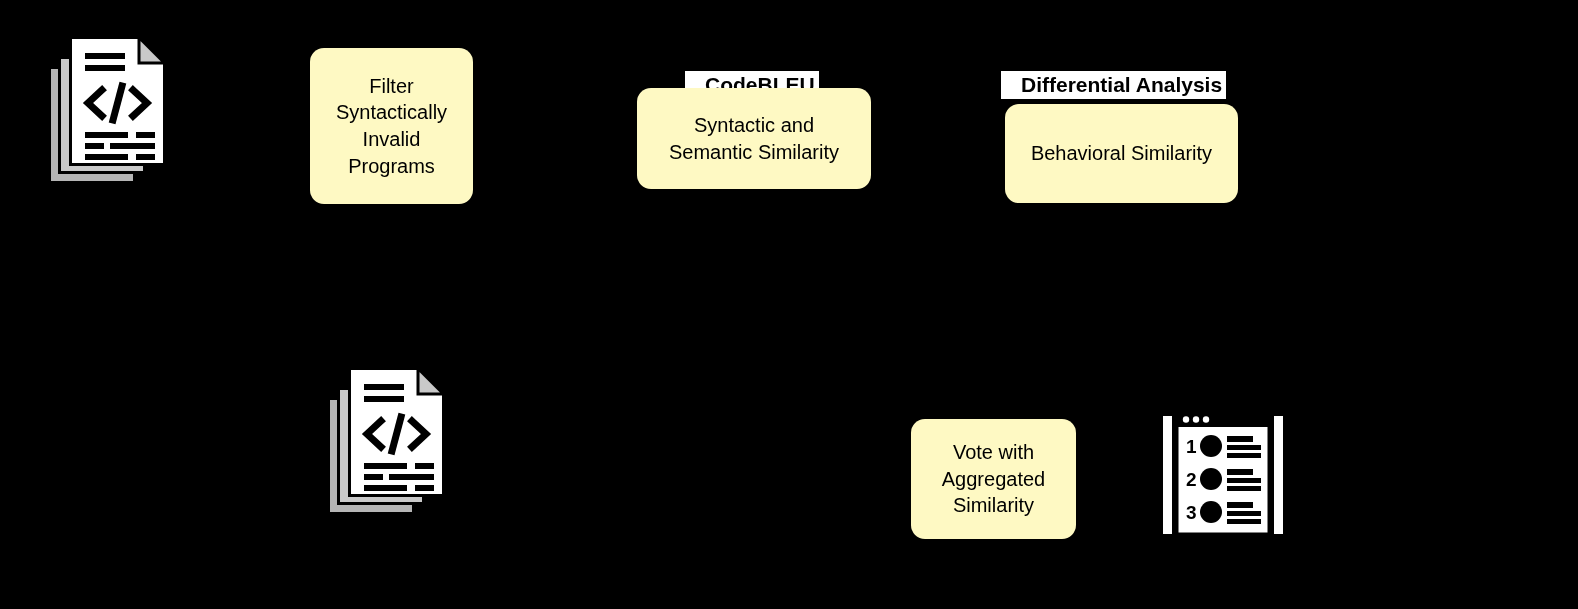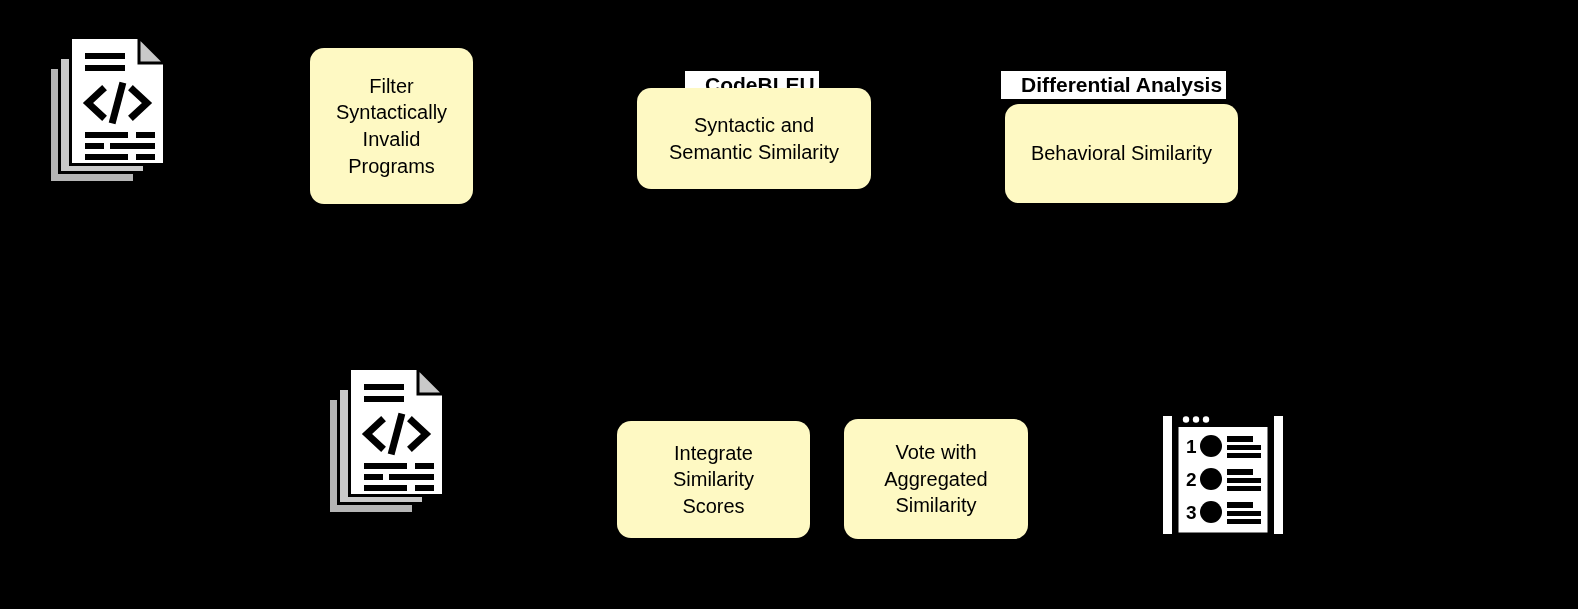--- a/index.html
+++ b/index.html
@@ -36,21 +36,21 @@
     line-height: 1.33;
     box-sizing: border-box;
     padding: 4px 24px;
     white-space: pre-line;
   }
 
   #box-filter      { left: 310px; top: 48px;  width: 163px; height: 156px; }
   #box-codebleu    { left: 637px; top: 88px; width: 234px; height: 101px; }
   #box-differential{ left: 968px; top: 104px; width: 233px; height: 99px; margin-left: 37px;  }
   #box-integrate   { left: 617px; top: 421px; width: 193px; height: 117px; }
-  #box-vote        { left: 844px; top: 419px; width: 184px; height: 120px; }
+  #box-vote        { left: 911px; top: 419px; width: 165px; height: 120px; }
 
   
   .caption {
     position: absolute;
     background: #ffffff;
     color: #000000;
     font-weight: bold;
     font-size: 21px;
     line-height: 1.0;
     padding: 3px 4px 4px 20px;
@@ -153,22 +153,20 @@
       </g>
       <rect x="16" y="96" width="43" height="6" fill="#000000"></rect>
       <rect x="67" y="96" width="19" height="6" fill="#000000"></rect>
       <rect x="16" y="107" width="19" height="6" fill="#000000"></rect>
       <rect x="41" y="107" width="45" height="6" fill="#000000"></rect>
       <rect x="16" y="118" width="43" height="6" fill="#000000"></rect>
       <rect x="67" y="118" width="19" height="6" fill="#000000"></rect>
     </svg>
   </div>
 
-  <div class="box nosel" id="box-integrate">Integrate
-Similarity Scores</div>
 
   <div class="box nosel" id="box-vote">Vote with
 Aggregated
 Similarity</div>
 
   <svg id="rank-icon" viewBox="0 0 120 126">
 
     <rect x="0" y="4" width="9" height="118" fill="#ffffff"></rect>
     <rect x="111" y="4" width="9" height="118" fill="#ffffff"></rect>
 

